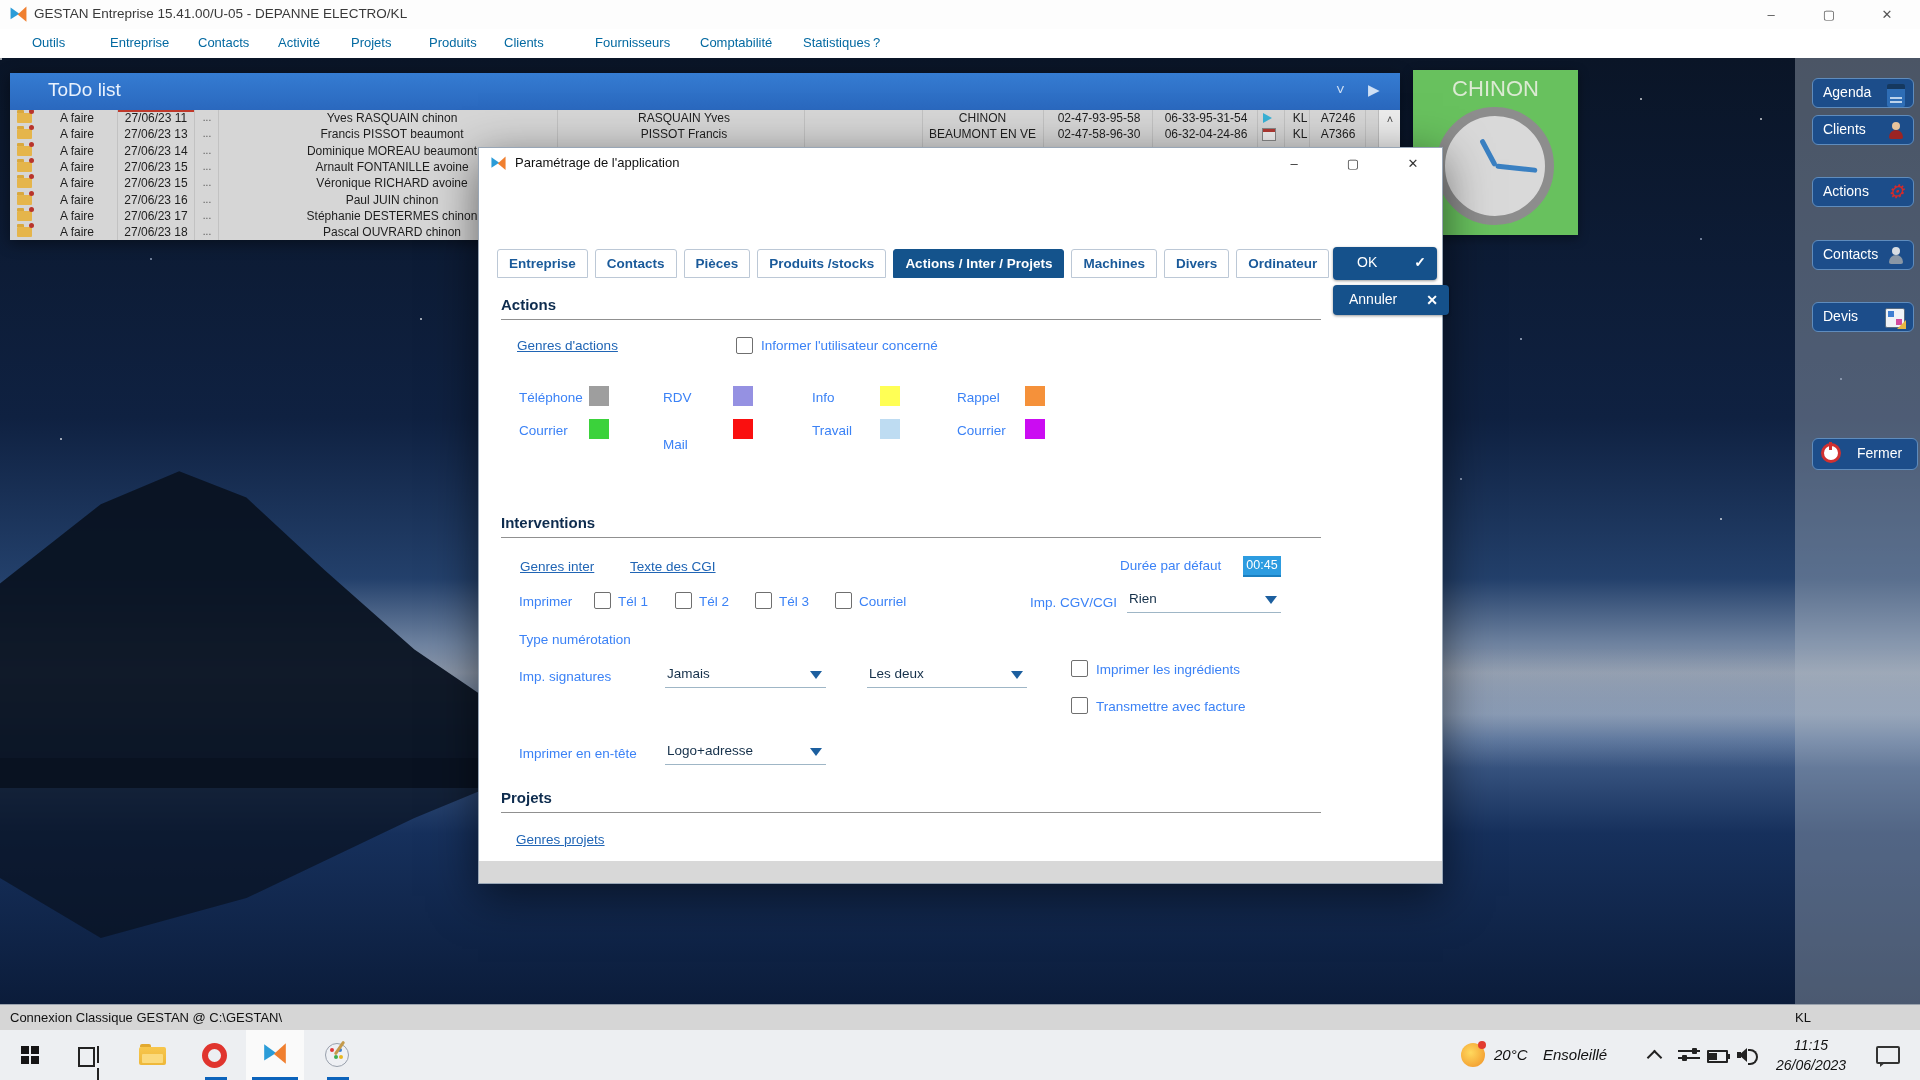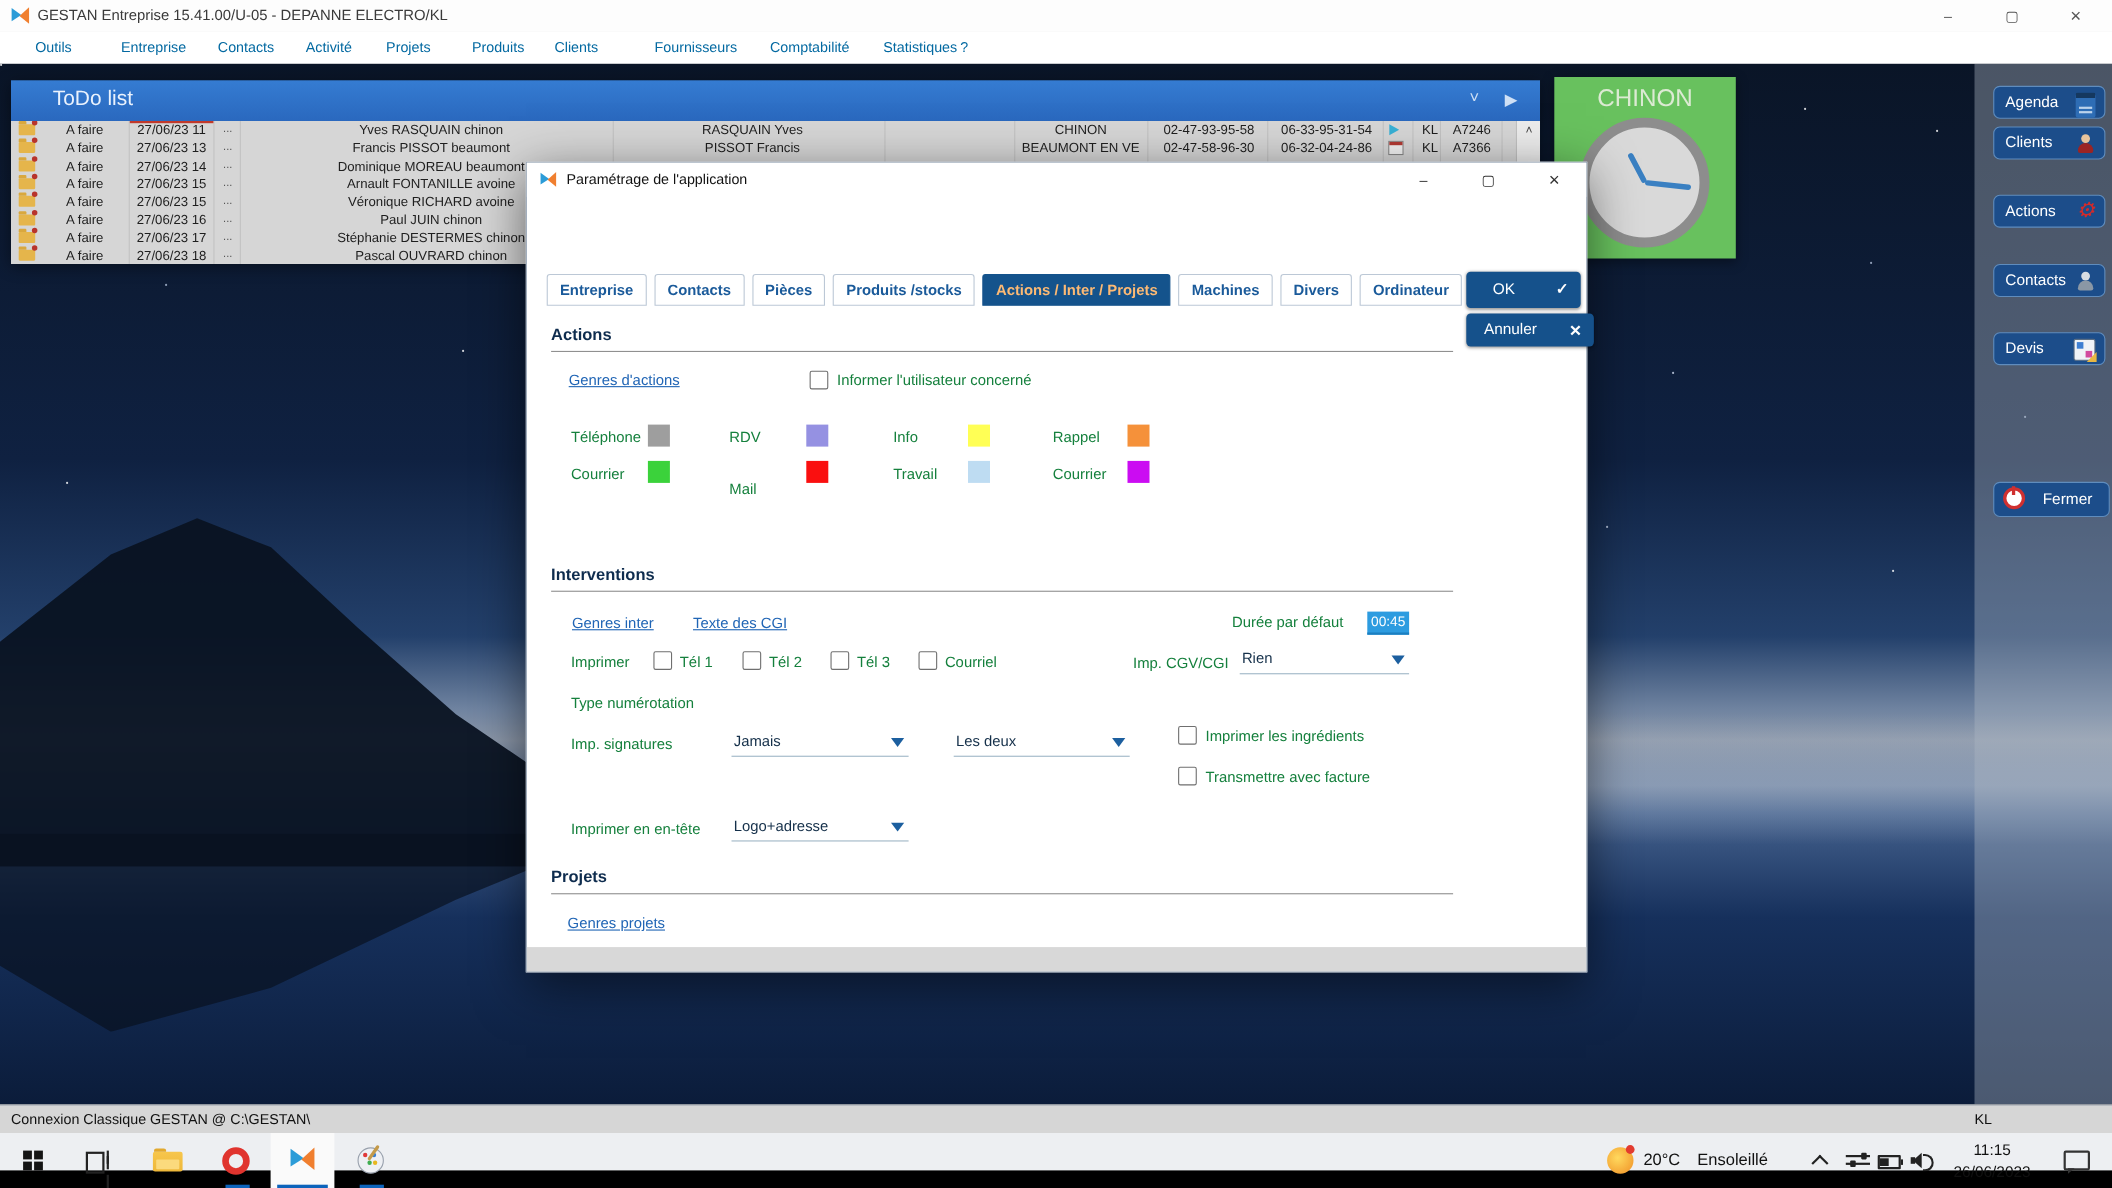--- a/index.html
+++ b/index.html
@@ -99,48 +99,48 @@
   .hline{position:absolute;left:64px;right:8px;top:47px;height:2px;background:#1c5f9f;}
   .hmeta{position:absolute;right:10px;top:5px;text-align:right;font-size:11px;color:#1d1d1d;line-height:15px;white-space:pre;}
   .tools{position:absolute;left:14px;top:5px;width:46px;height:46px;}
   .t1{position:absolute;left:20px;top:5px;width:9px;height:38px;background:#e05a3a;border-radius:4px;transform:rotate(40deg);}
   .t2{position:absolute;left:17px;top:5px;width:9px;height:38px;background:#8a9097;border-radius:4px;transform:rotate(-38deg);}
   .t1:before{content:"";position:absolute;left:-3px;top:-3px;width:15px;height:9px;border-radius:5px;background:#e05a3a;}
   .t2:before{content:"";position:absolute;left:-3px;top:-3px;width:15px;height:9px;border-radius:5px;background:#8a9097;}
 
   .tabs{position:absolute;left:18px;top:101px;display:flex;gap:7px;}
   .tab{padding:6px 11px;font-size:13.5px;font-weight:bold;color:#1a5a9a;background:#fff;border:1px solid #bcc8d6;border-radius:3px 3px 0 0;white-space:nowrap;cursor:pointer;}
-  .tab.active{background:#14538c;color:#fdba74;border-color:#14538c;}
+  .tab.active{background:#14538c;color:#ffffff;border-color:#14538c;}
 
   .dbtn{position:absolute;background:#15518b;border-radius:4px;color:#fff;font-size:14px;cursor:pointer;box-shadow:0 1px 3px rgba(0,0,0,.4);}
   .okbtn{left:854px;top:99px;width:104px;height:33px;}
   .cancelbtn{left:854px;top:137px;width:116px;height:30px;}
   .dbtn .lb{position:absolute;left:24px;top:7px;}
   .cancelbtn .lb{left:16px;top:6px;}
   .dbtn .gl{position:absolute;right:11px;top:7px;font-weight:bold;}
 
   .sect-h{position:absolute;font-size:15px;font-weight:bold;color:#0e2c4e;}
   .rule{position:absolute;height:1px;background:#909090;left:22px;width:820px;}
   .lnk{position:absolute;font-size:13.5px;color:#2065b5;text-decoration:underline;cursor:pointer;white-space:nowrap;}
-  .lab{position:absolute;font-size:13.5px;color:#15803d;white-space:nowrap;text-align:right;}
+  .lab{position:absolute;font-size:13.5px;color:#3b82f6;white-space:nowrap;text-align:right;}
   .cb{position:absolute;width:15px;height:15px;background:#fff;border:1px solid #6f6f6f;border-radius:2px;cursor:pointer;}
   .sw{position:absolute;width:20px;height:20px;cursor:pointer;}
   .dd{position:absolute;height:24px;border-bottom:1px solid #9fb6c6;cursor:pointer;}
   .dd .v{position:absolute;left:2px;top:3px;font-size:13.5px;color:#15304a;white-space:nowrap;}
   .dd .t{position:absolute;right:4px;top:8px;width:0;height:0;border-left:6px solid transparent;border-right:6px solid transparent;border-top:8px solid #1c5f9f;}
   .duree{position:absolute;left:764px;top:408px;width:38px;height:19px;background:#2d9ce0;border-bottom:2px solid #1b7fc0;color:#fff;font-size:12.5px;text-align:center;line-height:19px;}
   .dfoot{position:absolute;left:0;bottom:0;width:963px;height:22px;background:#d8d8d8;}
 
   
   .statusbar{position:absolute;left:0;top:1004px;width:1920px;height:26px;background:#d6d6d6;border-top:1px solid #9aa2ad;}
   .sb-tx{position:absolute;left:10px;top:5px;font-size:13px;color:#111;}
   .sb-kl{position:absolute;left:1795px;top:5px;font-size:13px;color:#111;}
 
   
-  .taskbar{position:absolute;left:0;top:1030px;width:1920px;height:34px;background:#edeff2;}
+  .taskbar{position:absolute;left:0;top:1030px;width:1920px;height:50px;background:#edeff2;font-style:italic;}
   .win{position:absolute;left:21px;top:16px;width:8px;height:8px;background:#141414;box-shadow:10px 0 #141414,0 10px #141414,10px 10px #141414;}
   .tview{position:absolute;left:78px;top:17px;width:13px;height:16px;border:2px solid #222;}
   .tview:after{content:"";position:absolute;left:17px;top:2px;width:2px;height:12px;background:#222;box-shadow:0 -5px #222,0 17px #222;}
   .expl{position:absolute;left:139px;top:17px;width:27px;height:18px;background:linear-gradient(#f7c64c,#eeb83a);border-radius:2px;}
   .expl:before{content:"";position:absolute;left:1px;top:-3px;width:11px;height:3px;background:#e2a92f;border-radius:2px 2px 0 0;}
   .expl:after{content:"";position:absolute;left:3px;top:7px;width:21px;height:9px;background:#fbda7d;border-radius:1px;}
   .opera{position:absolute;left:202px;top:13px;width:13px;height:13px;border:6px solid #e0342e;border-radius:50%;}
   .gtile{position:absolute;left:246px;top:0;width:58px;height:50px;background:#fafafa;}
   .tb-ind{position:absolute;top:47px;height:3px;background:#0c63bb;}
   .paint{position:absolute;left:325px;top:13px;width:22px;height:22px;border-radius:50%;background:#eef0f4;border:1px solid #98a0ac;}

